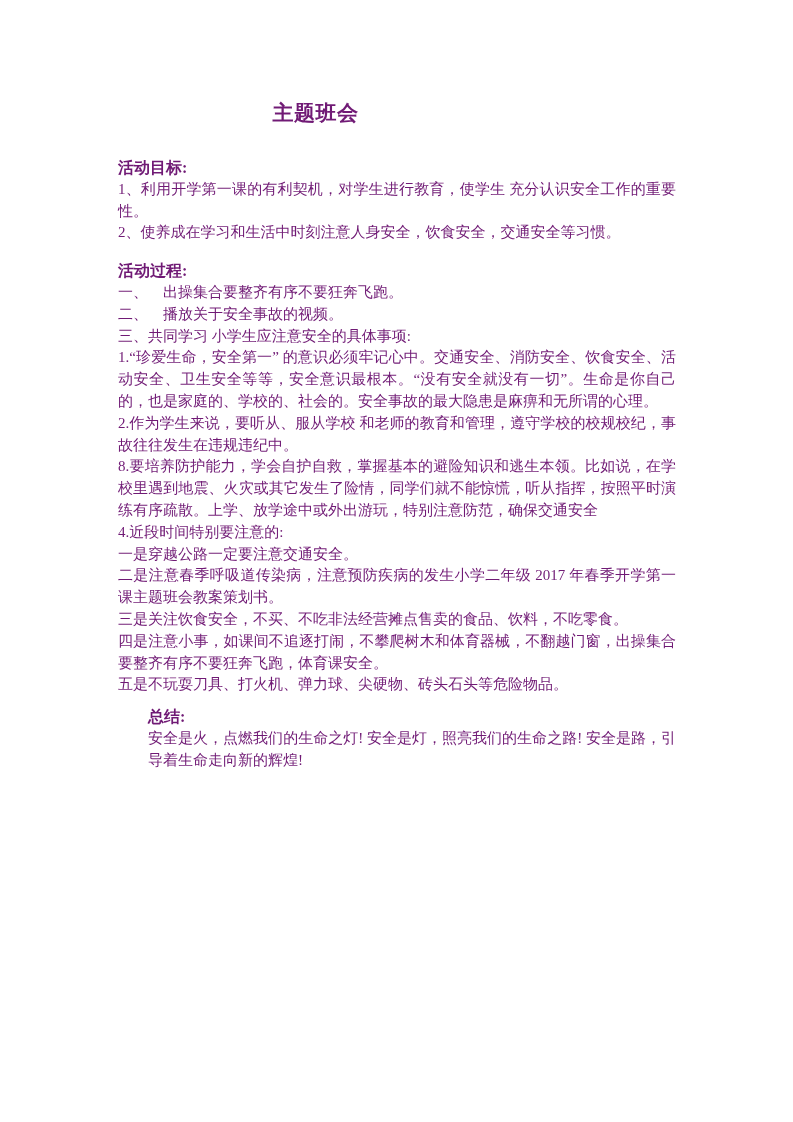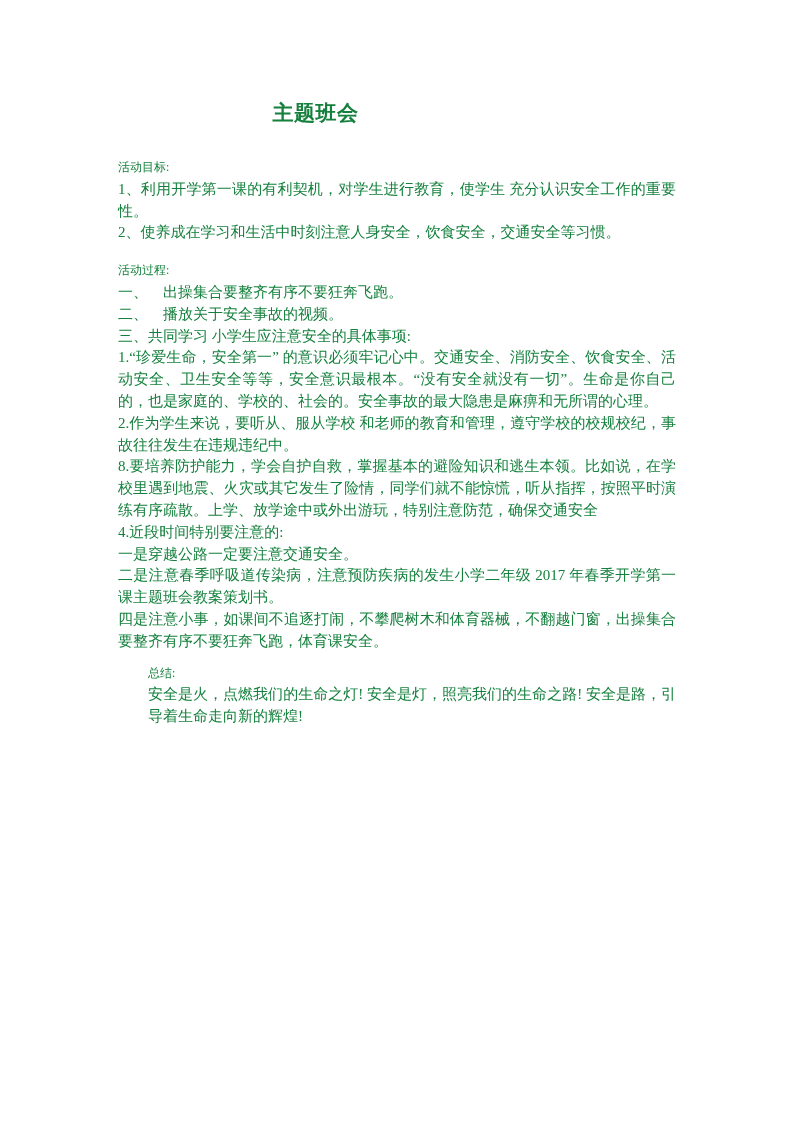--- a/index.html
+++ b/index.html
@@ -6,21 +6,21 @@
     margin: 0;
     padding: 0;
     background: #ffffff;
   }
   .page {
     position: relative;
     width: 793px;
     height: 1122px;
     background: #ffffff;
     font-family: "Liberation Serif", "DejaVu Serif", serif;
-    color: #15803d;
+    color: #701a75;
     overflow: hidden;
   }
   .doc-title {
     position: absolute;
     top: 99px;
     left: 118px;
     width: 395px;
     margin: 0;
     font-size: 21px;
     font-weight: bold;
@@ -34,22 +34,22 @@
     left: 118px;
     width: 558px;
     font-size: 15px;
     line-height: 21.8px;
   }
   .content p, .content h2 {
     margin: 0;
     padding: 0;
   }
   .heading {
-    font-size: 12px;
-    font-weight: normal;
+    font-size: 16px;
+    font-weight: bold;
     line-height: 21.8px;
   }
   .content p {
     text-align: justify;
   }
   .sec-process { margin-top: 16px; }
   .para-1      { margin-top: 18px; }
   .para-2      { margin-top: 18px; }
   .para-3      { margin-top: 15px; }
   .para-4      { margin-top: 18px; }
@@ -78,21 +78,23 @@
       <p>三、共同学习 小学生应注意安全的具体事项:</p>
     </section>
 
     <section>
       <p class="para-1">1.“珍爱生命，安全第一” 的意识必须牢记心中。交通安全、消防安全、饮食安全、活动安全、卫生安全等等，安全意识最根本。“没有安全就没有一切”。生命是你自己的，也是家庭的、学校的、社会的。安全事故的最大隐患是麻痹和无所谓的心理。</p>
       <p class="para-2">2.作为学生来说，要听从、服从学校 和老师的教育和管理，遵守学校的校规校纪，事故往往发生在违规违纪中。</p>
       <p class="para-3">8.要培养防护能力，学会自护自救，掌握基本的避险知识和逃生本领。比如说，在学校里遇到地震、火灾或其它发生了险情，同学们就不能惊慌，听从指挥，按照平时演练有序疏散。上学、放学途中或外出游玩，特别注意防范，确保交通安全</p>
       <p class="para-4">4.近段时间特别要注意的:</p>
       <p>一是穿越公路一定要注意交通安全。</p>
       <p>二是注意春季呼吸道传染病，注意预防疾病的发生小学二年级 2017 年春季开学第一课主题班会教案策划书。</p>
+      <p>三是关注饮食安全，不买、不吃非法经营摊点售卖的食品、饮料，不吃零食。</p>
       <p>四是注意小事，如课间不追逐打闹，不攀爬树木和体育器械，不翻越门窗，出操集合要整齐有序不要狂奔飞跑，体育课安全。</p>
+      <p>五是不玩耍刀具、打火机、弹力球、尖硬物、砖头石头等危险物品。</p>
     </section>
 
     <section class="sec-summary">
       <h2 class="heading">总结:</h2>
       <p class="summary-para">安全是火，点燃我们的生命之灯! 安全是灯，照亮我们的生命之路! 安全是路，引导着生命走向新的辉煌!</p>
     </section>
 
   </div>
 </div>
 

